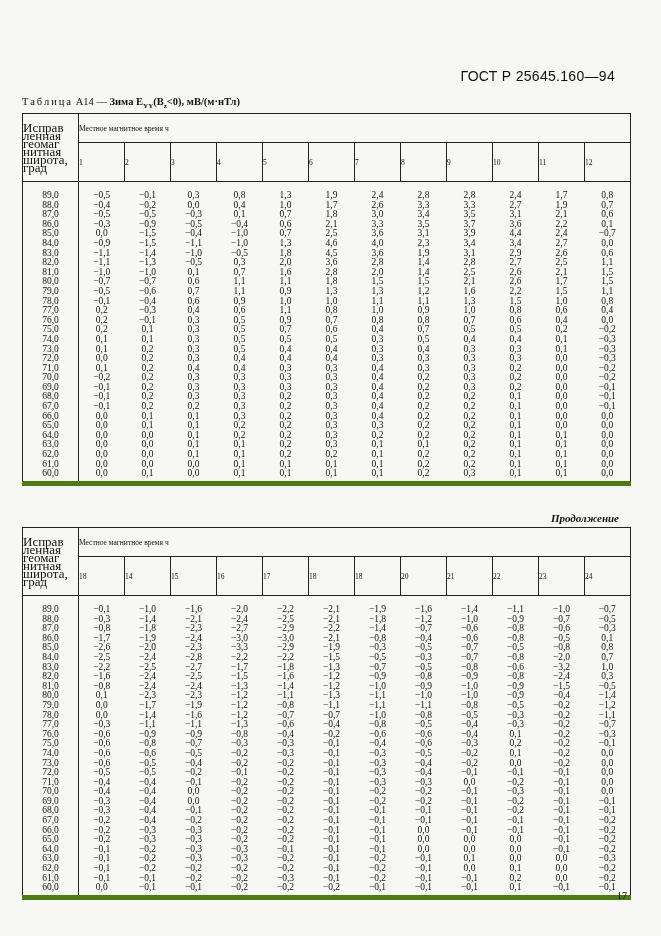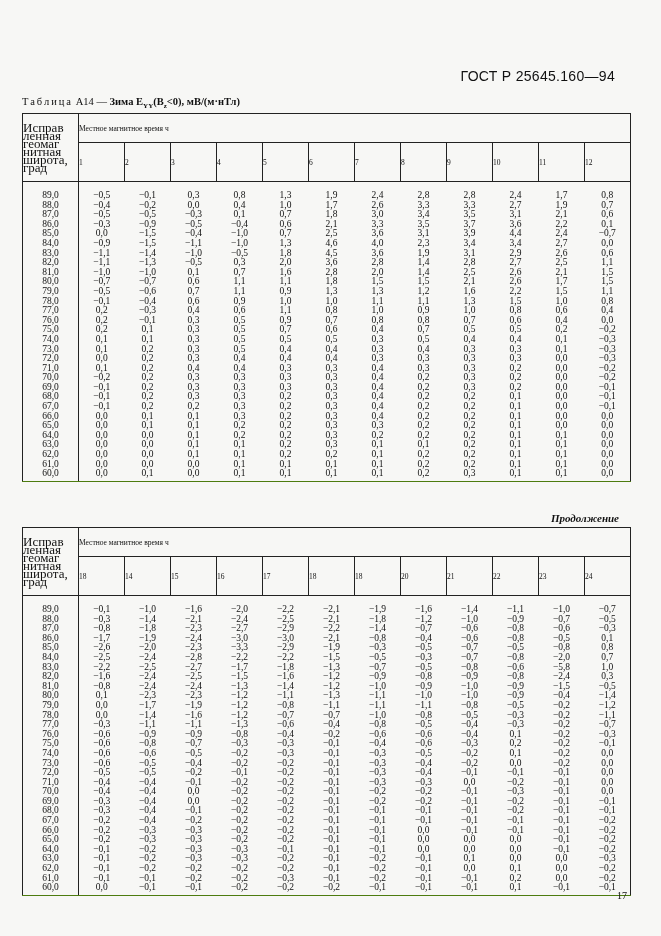--- a/index.html
+++ b/index.html
@@ -14,21 +14,21 @@
   .continuation { position: absolute; top: 512px; right: 42px; font-style: italic; font-weight: bold; font-size: 11px; }
   .tbl { position: absolute; left: 22px; width: 609px; border-collapse: collapse; table-layout: fixed; font-size: 9.5px; }
   .tbl th { font-weight: normal; border: 1px solid #222; padding: 0; text-align: left; }
   .tbl th.lat-head { font-size: 13px; line-height: 8px; width: 55px; }
   .tbl th.group { height: 28px; font-size: 7.5px; }
   .tbl th.hour { height: 38px; font-size: 7.5px; }
   .tbl td { padding: 0; text-align: center; line-height: 9.6px; height: 9.6px; border: none; }
   .tbl td.lat { border-left: 1px solid #222; border-right: 1px solid #222; }
   .tbl td.last { border-right: 1px solid #222; }
   .tbl tr.spacer td { height: 9px; }
-  .tbl tr.end td { border-bottom: 1px solid #4d7c0f; padding-bottom: 2px; margin-left: 11px; }
+  .tbl tr.end td { border-bottom: 5px solid #4d7c0f; padding-bottom: 2px; margin-left: 11px; }
   #table1 { top: 113px; }
   #table2 { top: 527px; }
   .page-num { position: absolute; top: 890px; left: 617px; font-size: 10px; }
 </style>
 </head>
 <body>
 
 <div class="doc-code">ГОСТ Р 25645.160—94</div>
 
 <div class="table-caption">
@@ -662,21 +662,21 @@
         <td>−2,2</td>
         <td>−2,5</td>
         <td>−2,7</td>
         <td>−1,7</td>
         <td>−1,8</td>
         <td>−1,3</td>
         <td>−0,7</td>
         <td>−0,5</td>
         <td>−0,8</td>
         <td>−0,6</td>
-        <td>−5,8</td>
+        <td>−3,2</td>
         <td class="last">1,0</td>
       </tr>
       <tr>
         <td class="lat">82,0</td>
         <td>−1,6</td>
         <td>−2,4</td>
         <td>−2,5</td>
         <td>−1,5</td>
         <td>−1,6</td>
         <td>−1,2</td>

